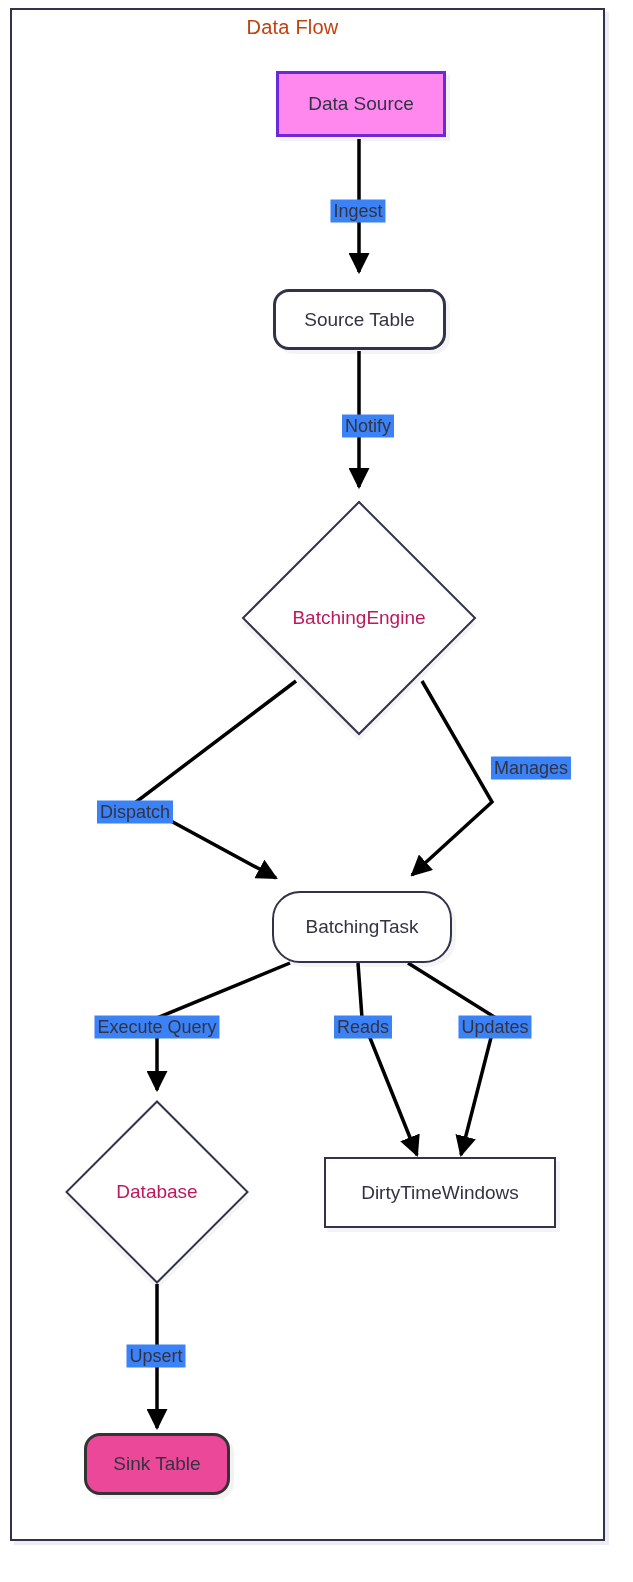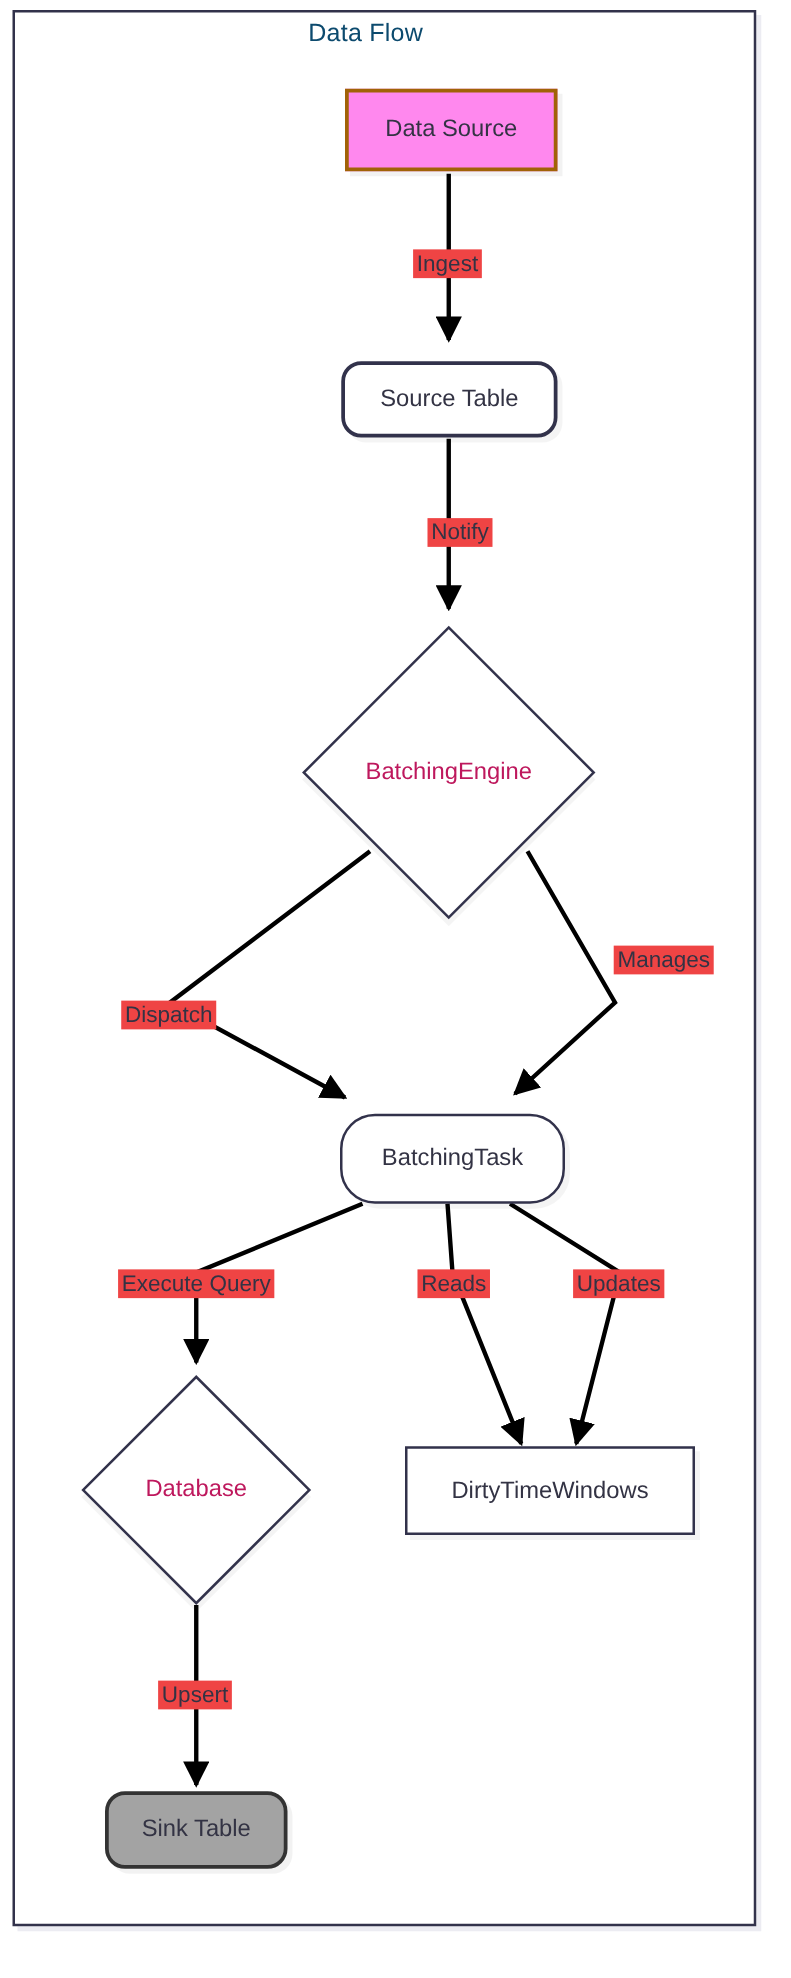--- a/index.html
+++ b/index.html
@@ -36,21 +36,21 @@
     box-sizing: border-box;
   }
   
   .diagram-title {
     position: absolute;
     left: 0;
     top: 16px;
     width: 585px;
     text-align: center;
     font-size: 20px;
-    color: #0c4a6e;
+    color: #c2410c;
     letter-spacing: .2px;
   }
   
   svg.edges {
     position: absolute;
     left: 0;
     top: 0;
     width: 633px;
     height: 1582px;
     overflow: visible;
@@ -67,31 +67,31 @@
     text-align: center;
     z-index: 3;
   }
   .node-rect {
     border: 2.5px solid #32324b;
     background: #ffffff;
     box-shadow: 4px 4px 0 0 rgba(0,0,0,0.045);
   }
   .node-pink {
     background: #ff88ee;
-    border: 3px solid #a16207;
+    border: 3px solid #6d28d9;
     box-shadow: 4px 4px 0 0 rgba(0,0,0,0.05);
   }
   .node-round {
     border: 3px solid #32324b;
     background: #ffffff;
     border-radius: 16px;
     box-shadow: 4px 4px 0 0 rgba(0,0,0,0.045);
   }
   .node-lav {
-    background: #a3a3a3;
+    background: #ec4899;
     border: 3px solid #333333;
     border-radius: 16px;
     box-shadow: 4px 4px 0 0 rgba(0,0,0,0.05);
   }
   
   .diamond-wrap {
     position: absolute;
     z-index: 3;
   }
   .diamond-shape {
@@ -112,21 +112,21 @@
     height: 100%;
     display: flex;
     align-items: center;
     justify-content: center;
     font-size: 19px;
     color: #be185d;
   }
   
   .edge-label {
     position: absolute;
-    background: #ef4444;
+    background: #3b82f6;
     color: #333344;
     font-size: 18px;
     line-height: 21px;
     padding: 1px 3px;
     white-space: nowrap;
     transform: translate(-50%, -50%);
     z-index: 4;
   }
 </style>
 </head>

